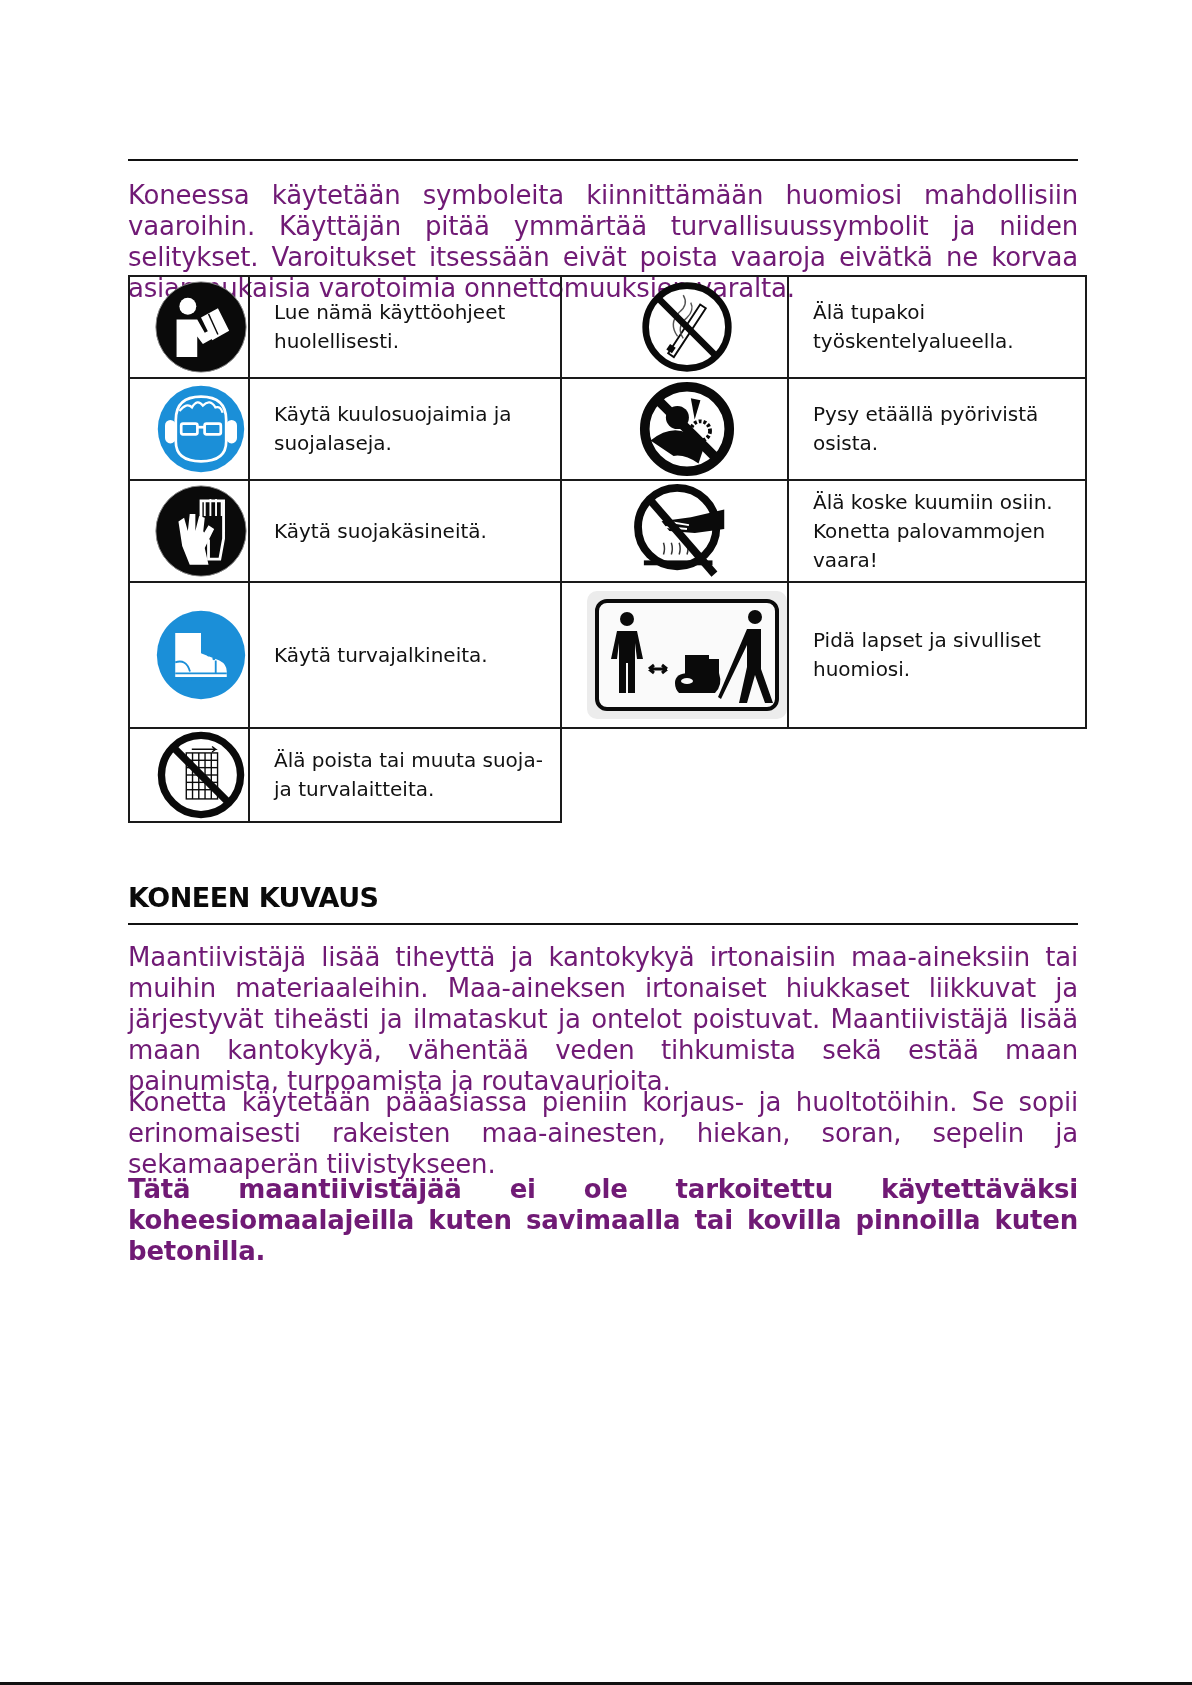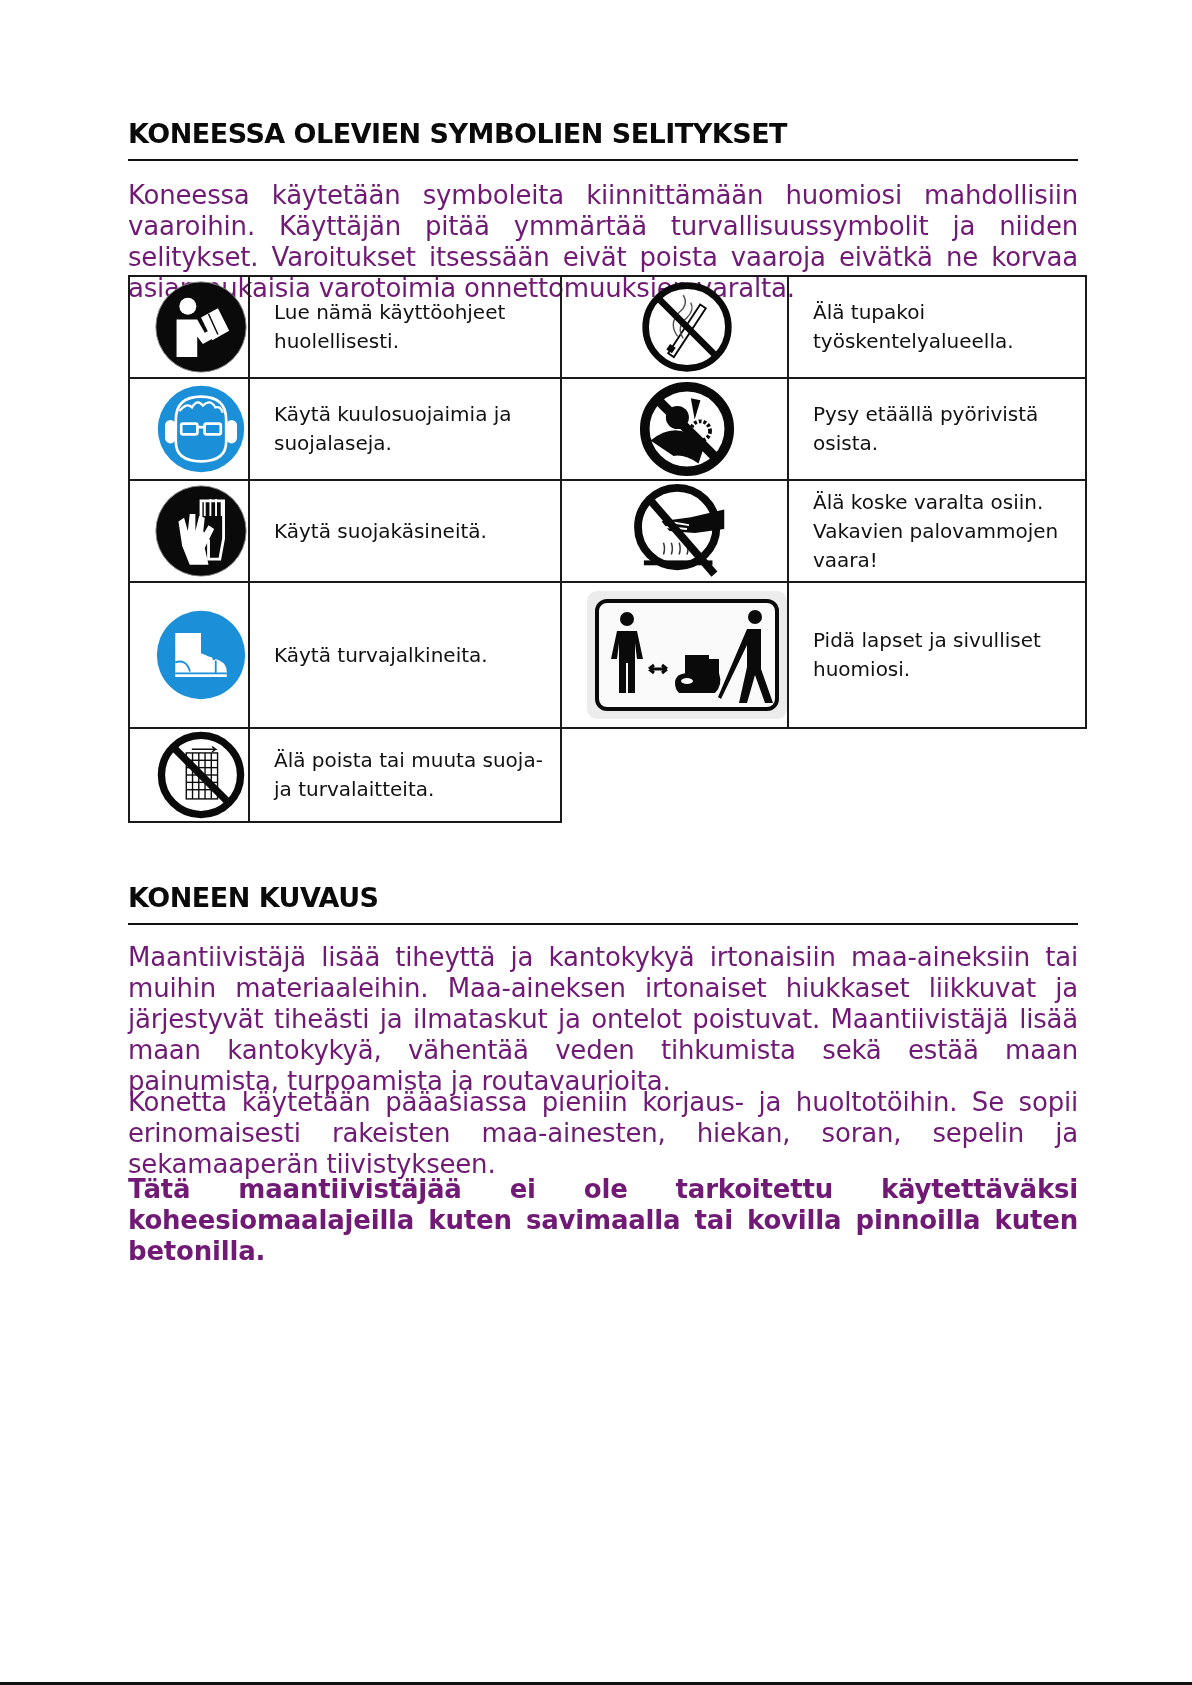--- a/index.html
+++ b/index.html
@@ -33,21 +33,20 @@
   tr.r4 td { height: 146px; }
   tr.r5 td { height: 78px; }
   .icon svg { display: block; margin: 0 auto; }
   .bottom-line { position: absolute; left: 0; top: 1682px; width: 1192px; height: 3px; background: #111; }
 </style>
 </head>
 <body>
 
 <div class="page">
 
-  <div class="h1" style="top:118px;">KONEESSA OLEVIEN SYMBOLIEN SELITYKSET</div>
   <div class="rule" style="top:159px;"></div>
 
   <div class="para" style="top:180px;">Koneessa käytetään symboleita kiinnittämään huomiosi mahdollisiin vaaroihin. Käyttäjän pitää ymmärtää turvallisuussymbolit ja niiden selitykset. Varoitukset itsessään eivät poista vaaroja eivätkä ne korvaa asianmukaisia varotoimia onnettomuuksien varalta.</div>
 
   <table class="symbols">
     <tbody>
         <tr class="r1">
       <td class="icon-cell icon">
         <svg width="94" height="94" viewBox="0 0 100 100">
           <circle cx="50" cy="50" r="48" fill="#0a0a0a" stroke="#888" stroke-width="1"></circle>
@@ -109,21 +108,21 @@
       <td class="icon-cell wide icon">
         <svg width="110" height="98" viewBox="0 0 112 100">
           <circle cx="46" cy="46" r="40" fill="#fff" stroke="#0a0a0a" stroke-width="8"></circle>
           <path d="M30 40 l30 -4 l34 -8 v20 l-30 4 l-26 -2 z" fill="#0a0a0a"></path>
           <path d="M34 40 l24 4 M34 46 l22 2" stroke="#fff" stroke-width="2"></path>
           <path d="M32 74 q2 -6 0 -12 M40 74 q2 -6 0 -12 M48 74 q2 -6 0 -12 M56 74 q2 -6 0 -12" fill="none" stroke="#333" stroke-width="1.5"></path>
           <rect x="12" y="80" width="70" height="5" fill="#0a0a0a"></rect>
           <line x1="18" y1="18" x2="84" y2="94" stroke="#0a0a0a" stroke-width="8"></line>
         </svg>
       </td>
-      <td class="text-cell w-right">Älä koske varalta osiin. Vakavien palovammojen vaara!</td>
+      <td class="text-cell w-right">Älä koske kuumiin osiin. Konetta palovammojen vaara!</td>
     </tr>
     <tr class="r4">
       <td class="icon-cell icon">
         <svg width="92" height="92" viewBox="0 0 100 100">
           <circle cx="50" cy="50" r="48" fill="#1b8fd8"></circle>
           <path d="M22 26 h28 v22 l20 8 q8 4 8 12 v6 h-56 z" fill="#fff"></path>
           <path d="M22 70 h56" stroke="#1b8fd8" stroke-width="2"></path>
           <path d="M24 76 h4 M32 76 h4 M40 76 h4 M48 76 h4 M56 76 h4 M64 76 h4 M72 76 h4" stroke="#1b8fd8" stroke-width="3"></path>
           <path d="M22 58 q12 -4 16 10" fill="none" stroke="#1b8fd8" stroke-width="2"></path>
           <circle cx="52" cy="34" r="1.6" fill="#1b8fd8"></circle>

